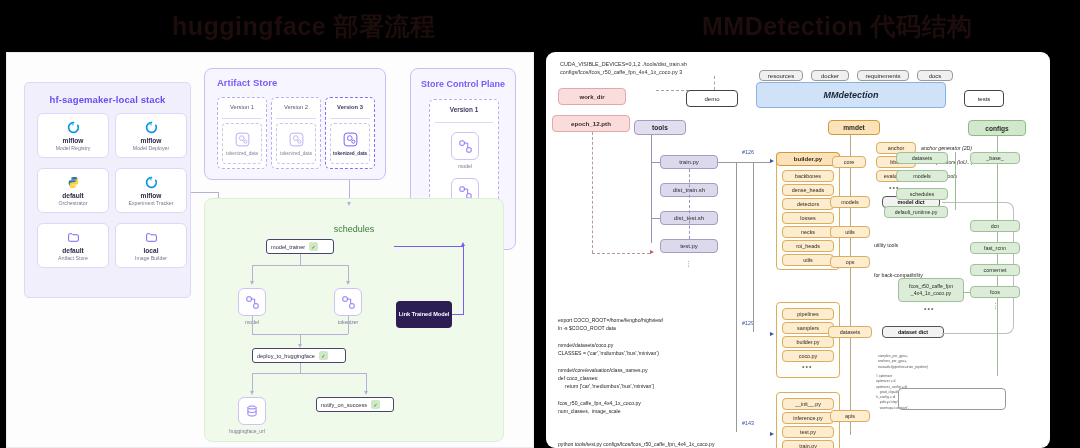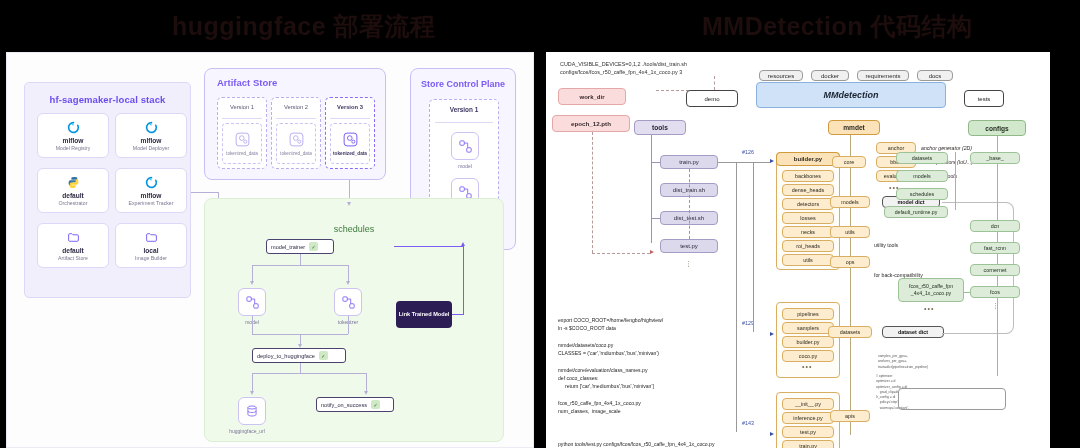--- a/index.html
+++ b/index.html
@@ -18,21 +18,21 @@
     position: absolute; top: 10px;
     font-size: 25px; font-weight: 700; letter-spacing: .5px;
     color: #1d0d0c; white-space: nowrap;
   }
   .ttl.left  { left: 172px; }
   .ttl.right { left: 702px; }
 
   
   .panel { position: absolute; top: 52px; height: 396px; background: #fff; overflow: hidden; }
   .panel-left  { left: 6px;   width: 528px; background: #fdfdfe; }
-  .panel-right { left: 546px; width: 504px; background: #fff; }
+  .panel-right { left: 546px; width: 504px; background: #fff; border-radius: 9px; }
   .panel-left::after{
     content:""; position:absolute; inset:0; pointer-events:none;
     box-shadow: inset 0 0 0 1px #eceaf4;
   }
 
   
   .zl { position: absolute; inset: 0; }
 
   .stack-card {
     position: absolute; left: 18px; top: 30px; width: 167px; height: 216px;

